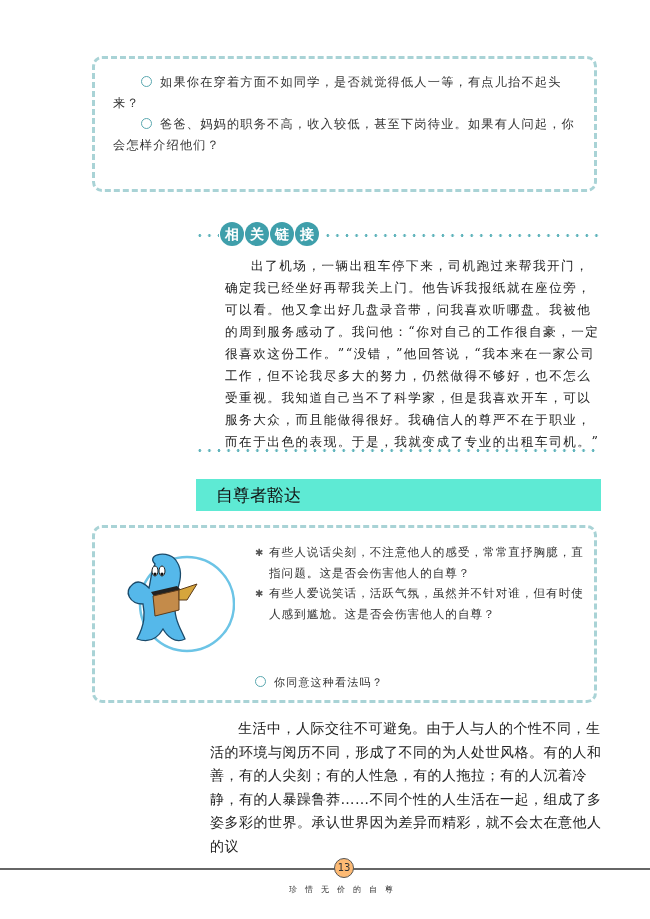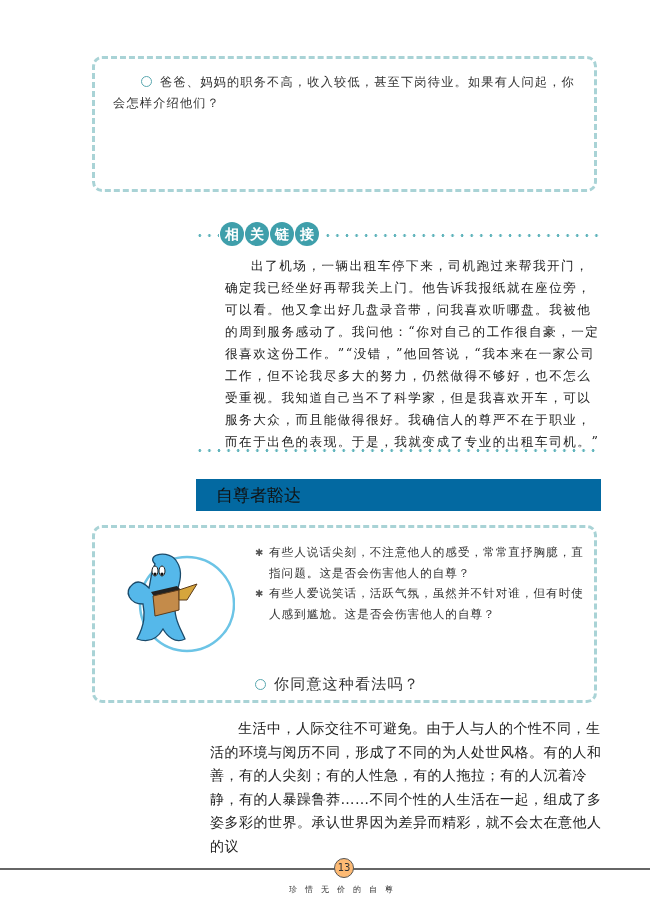--- a/index.html
+++ b/index.html
@@ -39,40 +39,40 @@
     position: absolute; left: 225px; top: 255px; width: 375px;
     font-size: 12.6px; line-height: 22px; letter-spacing: 1.5px; color: #222;
   }
   .story p { text-indent: 26px; }
 
   .bottom-dots { position: absolute; left: 195px; top: 449px; width: 405px; }
 
   
   .section-heading {
     position: absolute; left: 196px; top: 479px; width: 405px; height: 32px;
-    background: #0369a1; 
+    background: #5eead4; 
     padding-left: 20px;
     font-family: "DejaVu Sans", sans-serif; font-size: 17px; line-height: 32px; color: #111;
   }
 
   
   .dbox {
     position: absolute; left: 92px; top: 525px; width: 505px; height: 178px;
     border: 3px dashed #a9d3d6; border-radius: 10px;
   }
   .mascot { position: absolute; left: 20px; top: 16px; width: 120px; height: 120px; }
   .bullets {
     position: absolute; left: 160px; top: 14px; width: 330px;
     font-size: 11.6px; line-height: 20px; letter-spacing: 1px; color: #333;
   }
   .bullets li { list-style: none; padding-left: 14px; text-indent: -14px; }
   .star { display: inline-block; width: 14px; text-indent: 0; color: #555; font-size: 10px; }
   .agree {
     position: absolute; left: 160px; top: 147px;
-    font-size: 15px; letter-spacing: 1.2px; color: #333;
+    font-size: 11px; letter-spacing: 1.2px; color: #333;
   }
 
   
   .body-text {
     position: absolute; left: 210px; top: 717px; width: 395px;
     font-family: "DejaVu Sans", sans-serif;
     font-size: 14px; line-height: 23.5px; letter-spacing: 0.5px; color: #222;
   }
   .body-text p { text-indent: 28px; }
 
@@ -85,20 +85,21 @@
   }
   .footer-title {
     position: absolute; left: 280px; top: 884px; width: 130px; text-align: center;
     font-family: "DejaVu Sans", sans-serif; font-size: 8px; letter-spacing: 8px; color: #333;
   }
 </style>
 </head>
 <body>
 
 <div class="qbox">
+  <p><span class="circ"></span><span>如果你在穿着方面不如同学，是否就觉得低人一等，有点儿抬不起头来？</span></p>
   <p><span class="circ"></span><span>爸爸、妈妈的职务不高，收入较低，甚至下岗待业。如果有人问起，你会怎样介绍他们？</span></p>
 </div>
 
 <div class="link-header">
   <div class="dots" style="left:0;width:24px;"></div>
   <div class="badge-row">
     <div class="badge">相</div>
     <div class="badge">关</div>
     <div class="badge">链</div>
     <div class="badge">接</div>

